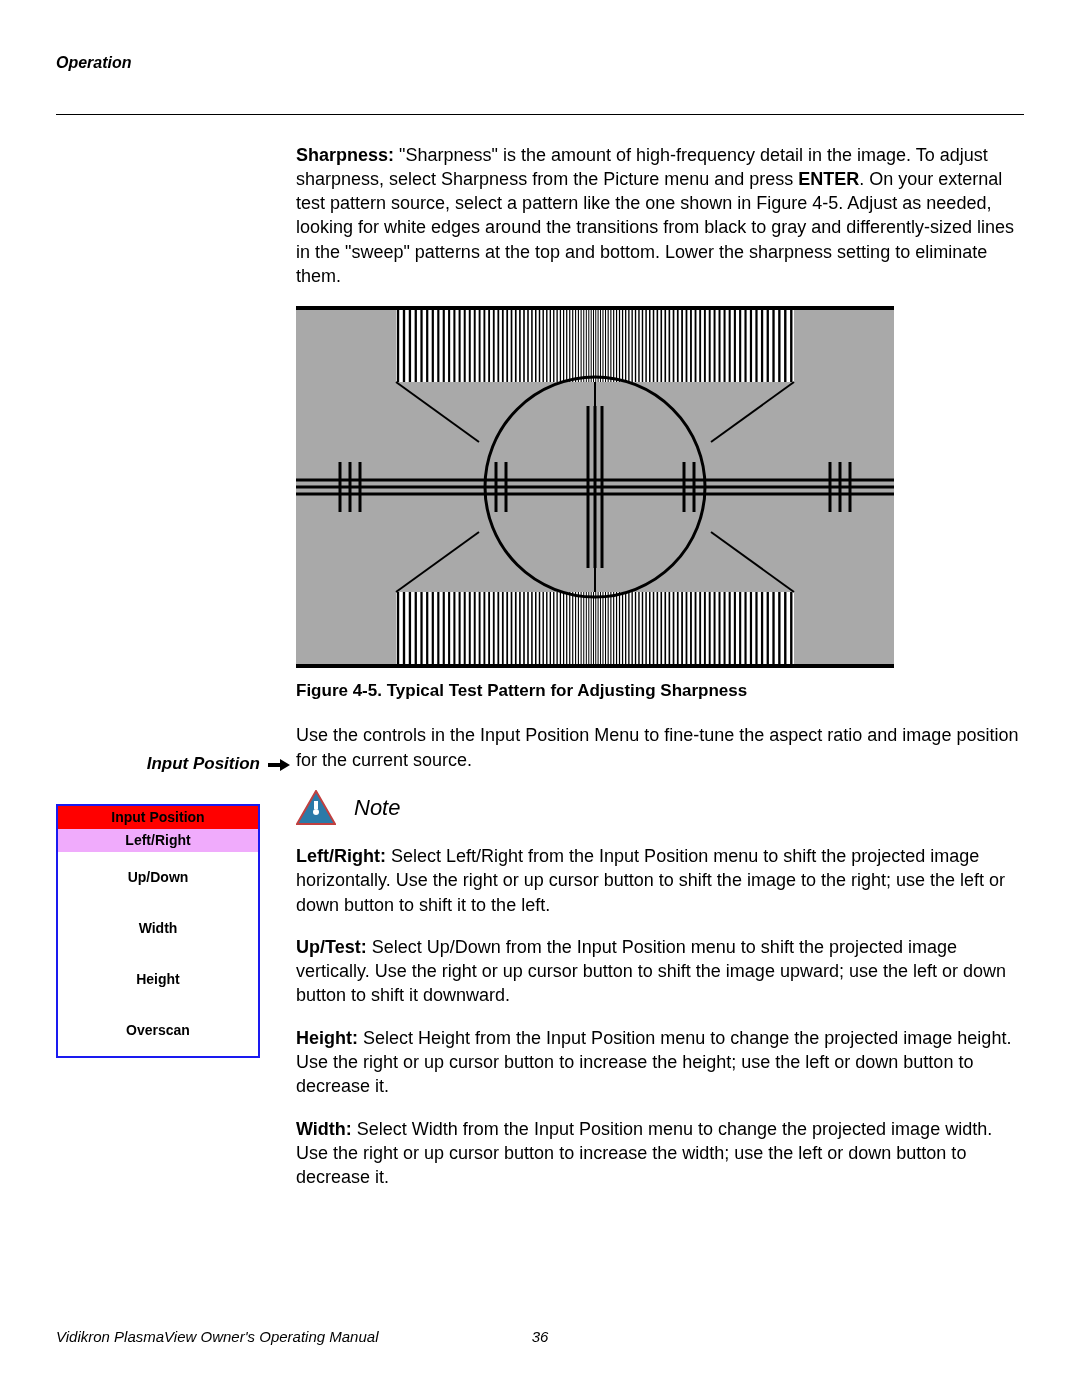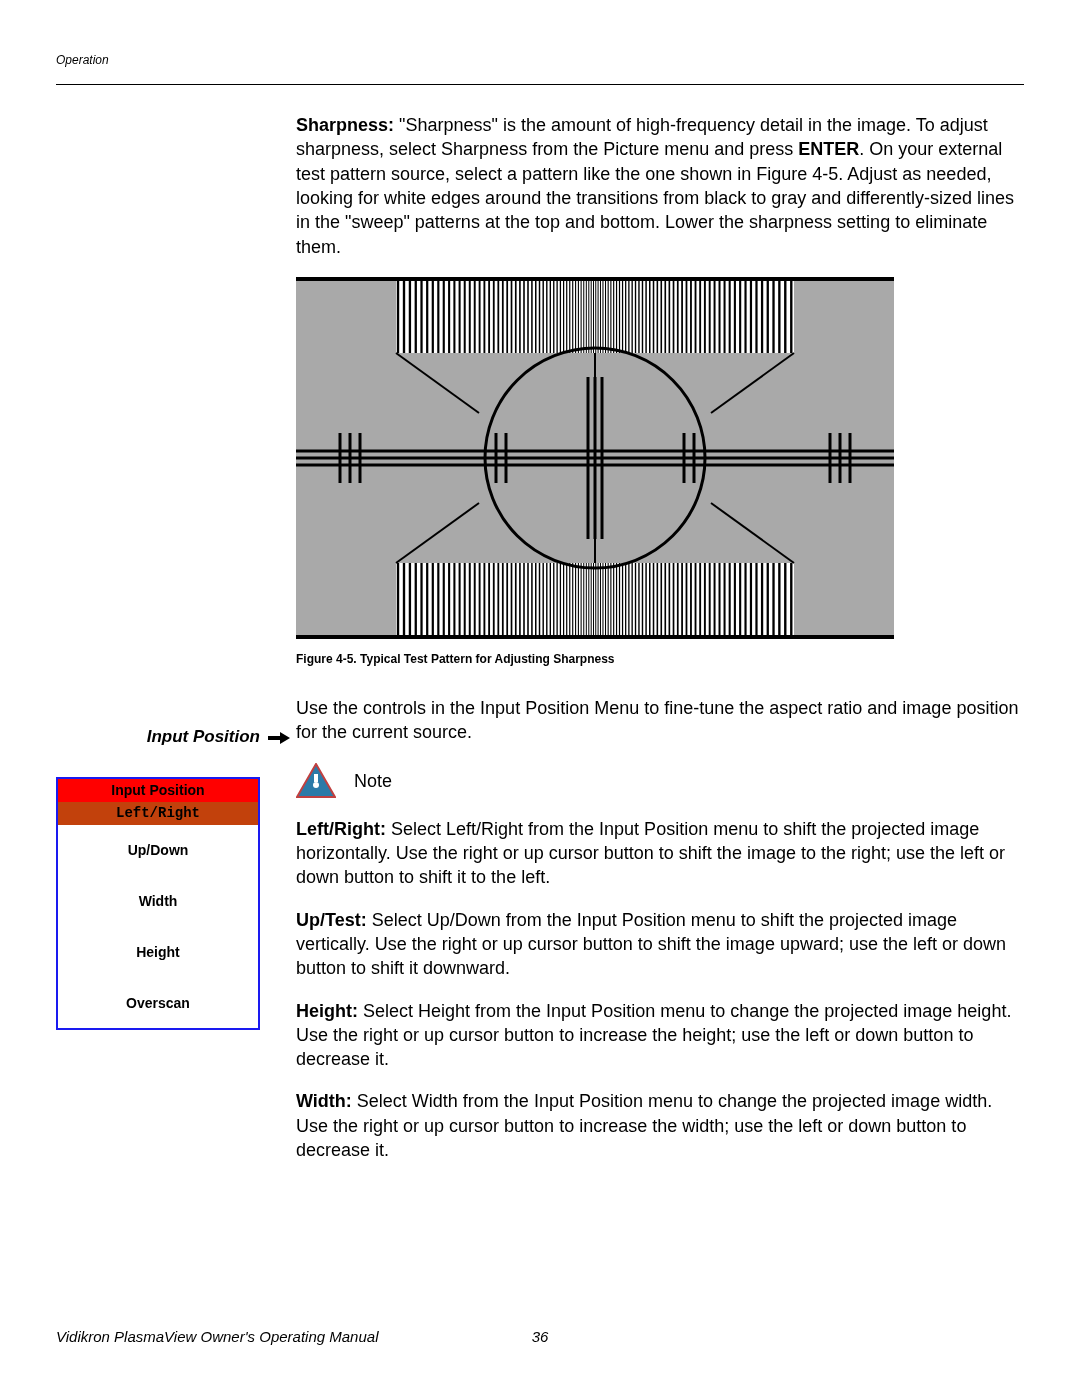--- a/index.html
+++ b/index.html
@@ -15,22 +15,23 @@
   }
   .page {
     position: absolute;
     left: 56px;
     right: 56px;
     top: 52px;
     bottom: 50px;
   }
   .section-header {
     font-style: italic;
-    font-size: 12px;
-    margin-bottom: 16px;
+    font-size: 16px;
+    margin-bottom: 40px;
+    font-weight: bold;
   }
   hr.rule {
     border: none;
     border-top: 1px solid #000;
     margin-bottom: 28px;
   }
   .two-col {
     display: flex;
     align-items: flex-start;
   }
@@ -47,22 +48,22 @@
   .para { margin-bottom: 18px; }
   .para b { font-weight: 700; }
 
   .figure-wrap {
     margin: 14px 0 12px 0;
   }
   .figure-wrap svg { display: block; }
 
   .fig-caption {
     font-weight: 700;
-    font-size: 12px;
-    margin: 10px 0 29px 0;
+    font-size: 17px;
+    margin: 10px 0 20px 0;
   }
 
   .side-label {
     font-style: italic;
     font-weight: 700;
     font-size: 17px;
     display: inline-flex;
     align-items: center;
     gap: 8px;
     margin-right: 6px;
@@ -79,37 +80,37 @@
     font-size: 14px;
     margin: 28px 0 0 0;
     float: left;
   }
   .menu-title {
     background: #ff0000;
     color: #000;
     padding: 2px 0;
   }
   .menu-sel {
-    background: #c2410c;
+    background: #f0abfc;
     color: #000;
     padding: 2px 8px;
-    font-family: Liberation Mono, monospace;
   }
   .menu-item {
     padding: 16px 0;
   }
 
   .note-row {
     display: flex;
     align-items: center;
     gap: 18px;
     margin: 14px 0 18px 0;
   }
   .note-label {
-    font-size: 18px;
+    font-style: italic;
+    font-size: 22px;
     font-weight: 500;
   }
   .note-text {
     font-style: italic;
     flex: 1;
   }
 
   .footer {
     position: absolute;
     bottom: 0;

